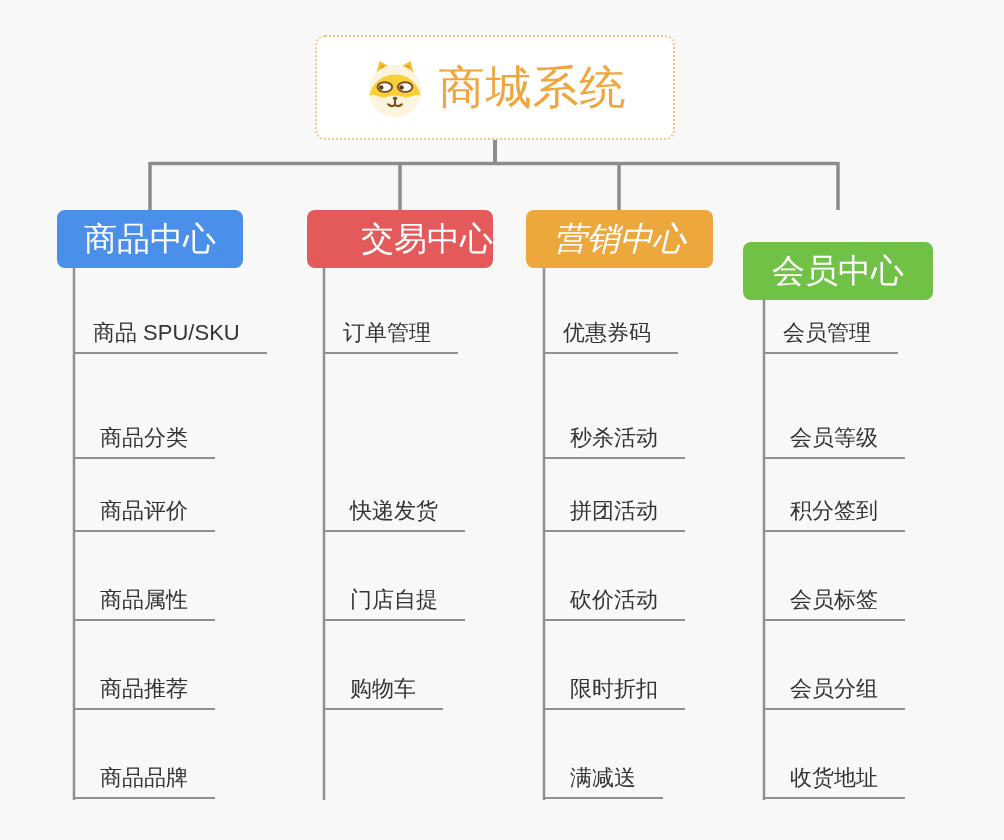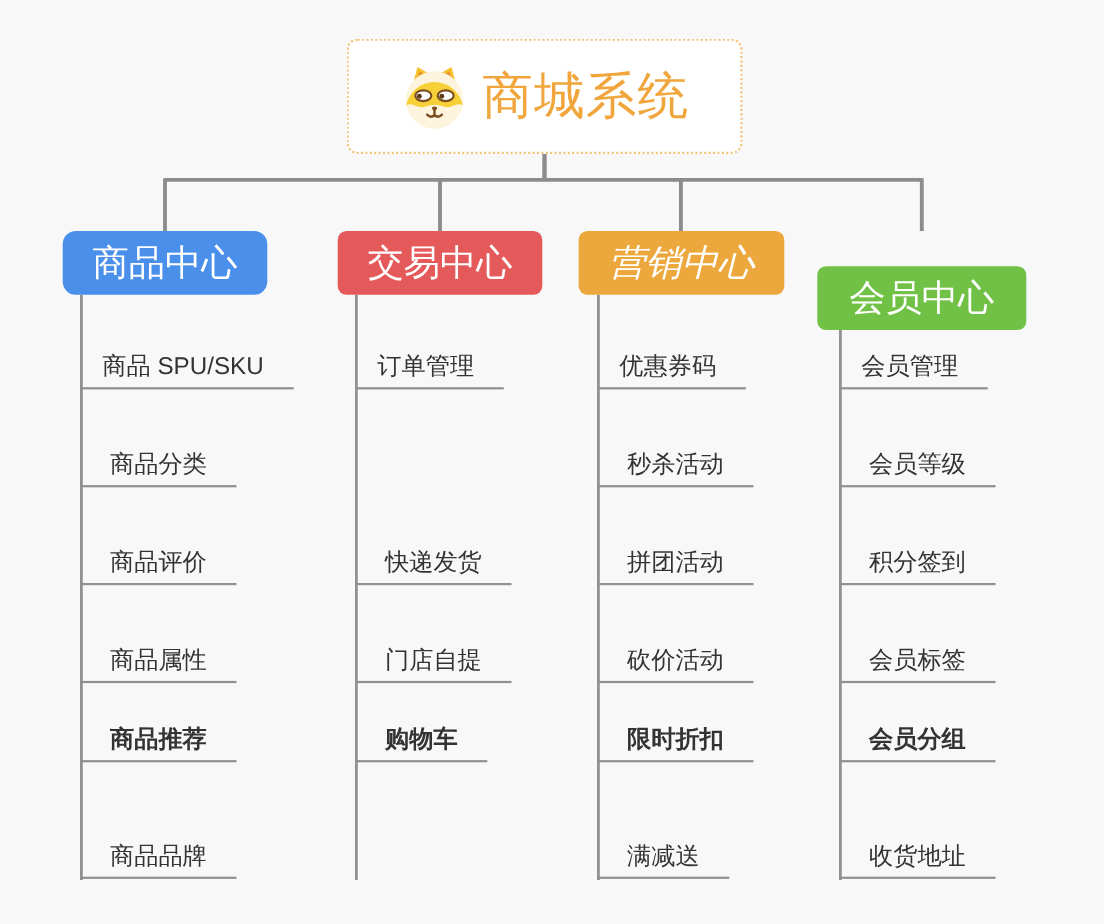--- a/index.html
+++ b/index.html
@@ -29,24 +29,24 @@
   .leaf {
     position:absolute; font-size:22px; color:#333333; line-height:28px;
     padding:0 27px 5px 27px; border-bottom:2px solid #909090;
     white-space:nowrap; cursor:pointer;
   }
   .col1 { left:73px; }
   .col2 { left:323px; }
   .col3 { left:543px; }
   .col4 { left:763px; }
   .row1 { top:319px;padding-left:20px; }
-  .row2 { top:408px; }
+  .row2 { top:424px; }
   .row3 { top:497px; }
   .row4 { top:586px; }
-  .row5 { top:658px;font-weight:bold; }
+  .row5 { top:675px; }
   .row6 { top:764px; }
 </style>
 </head>
 <body style="background-color: rgb(248, 248, 248);">
 
 <div class="canvas">
 
   <svg class="connectors" width="1004" height="840" viewBox="0 0 1004 840">
     <g fill="none" stroke="#8c8c8c" style="stroke: rgb(140, 140, 140);">
       <path d="M495 140 V163.5" stroke-width="4"></path>
@@ -69,22 +69,22 @@
       <ellipse cx="21.5" cy="31" rx="7.5" ry="5" fill="#ffffff" stroke="#7a4e21" stroke-width="2"></ellipse>
       <ellipse cx="42.5" cy="31" rx="7.5" ry="5" fill="#ffffff" stroke="#7a4e21" stroke-width="2"></ellipse>
       <circle cx="17.8" cy="31.5" r="2.3" fill="#5f3b16"></circle>
       <circle cx="38.8" cy="31.5" r="2.3" fill="#5f3b16"></circle>
       <path d="M29.5 42 Q32 40.3 34.5 42 Q33.5 45.5 32 45.5 Q30.5 45.5 29.5 42 Z" fill="#7a4e21"></path>
       <path d="M32 45.5 V49.3 M25 48.8 Q28.5 52.3 32 49.3 Q35.5 52.3 39 48.8" stroke="#7a4e21" stroke-width="2.2" fill="none" stroke-linecap="round"></path>
     </svg>
     <span class="root-title" style="color: rgb(240, 166, 60);">商城系统</span>
   </div>
 
-  <div class="branch b1" style="background-color: rgb(74, 143, 234); border-radius: 12px;">商品中心</div>
-  <div class="branch b2" style="background-color: rgb(228, 90, 90);">交易中心</div>
+  <div class="branch b1" style="background-color: rgb(74, 143, 234);">商品中心</div>
+  <div class="branch b2" style="background-color: rgb(228, 90, 90); text-align: right;">交易中心</div>
   <div class="branch b3" style="background-color: rgb(236, 168, 61);">营销中心</div>
   <div class="branch b4" style="background-color: rgb(112, 193, 70); margin-top: 32px;">会员中心</div>
 
   <div class="leaf col1 row1">商品 SPU/SKU</div>
   <div class="leaf col1 row2">商品分类</div>
   <div class="leaf col1 row3">商品评价</div>
   <div class="leaf col1 row4">商品属性</div>
   <div class="leaf col1 row5">商品推荐</div>
   <div class="leaf col1 row6">商品品牌</div>
 

